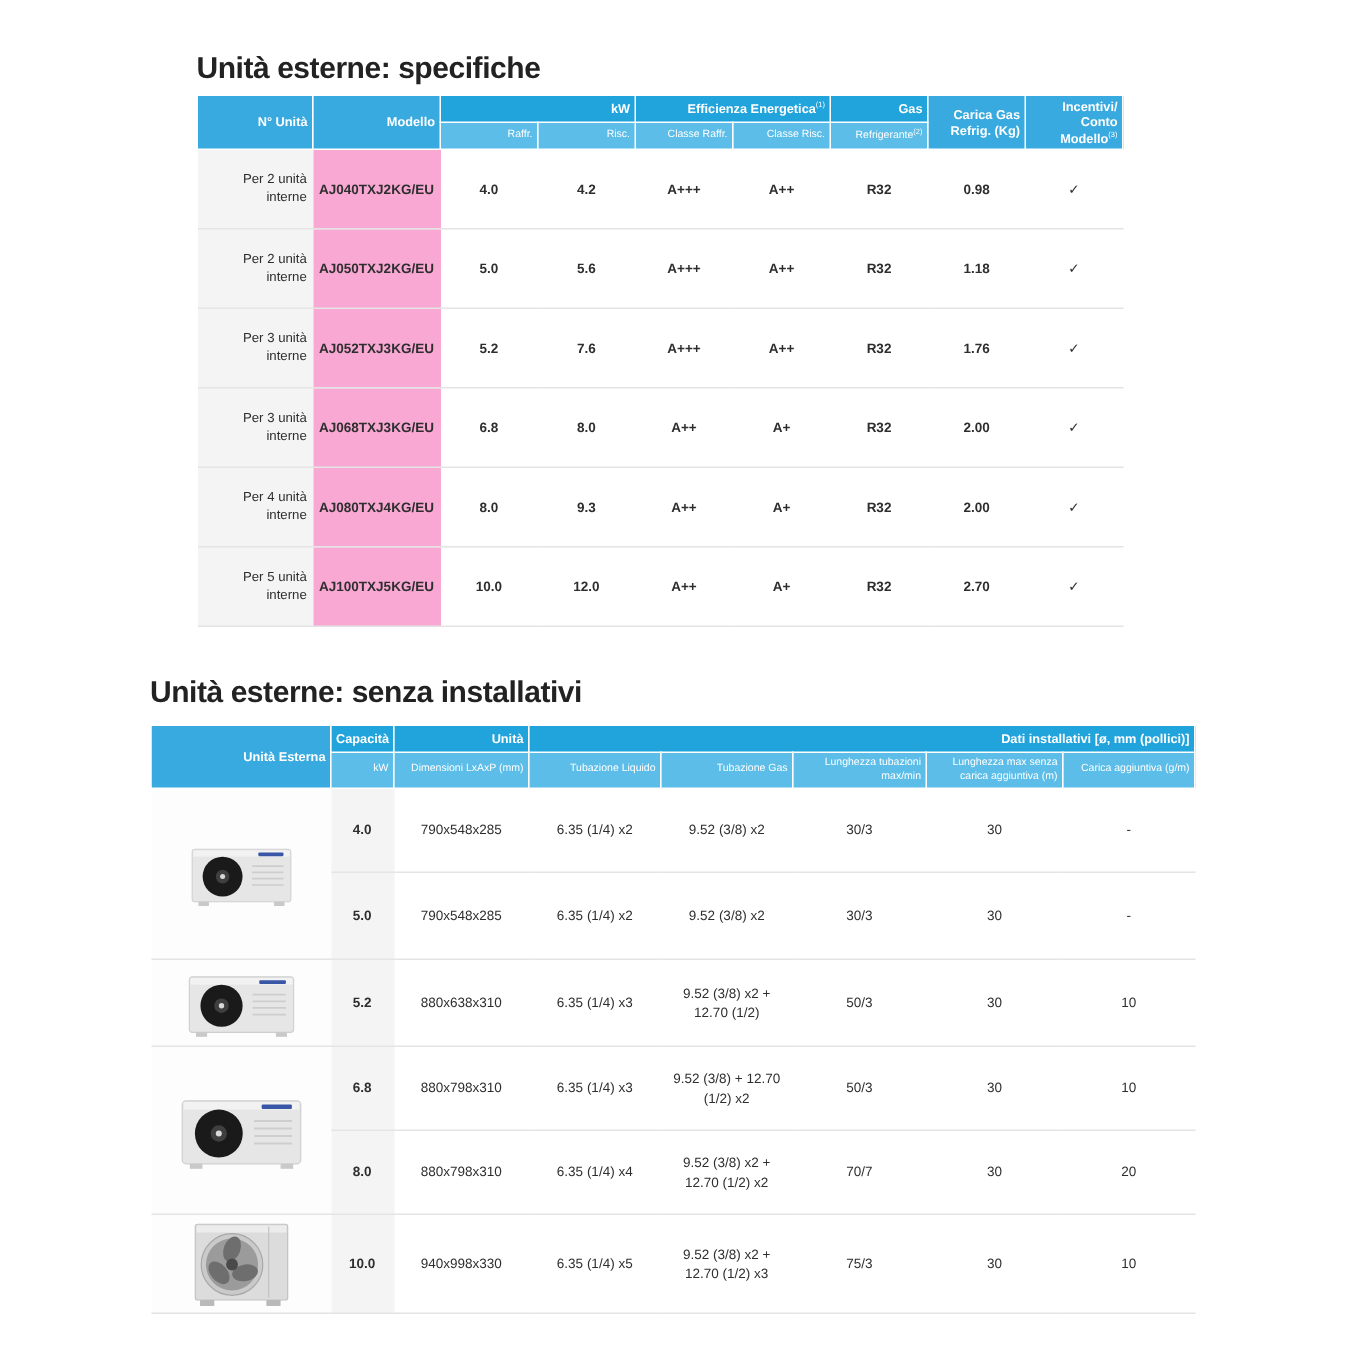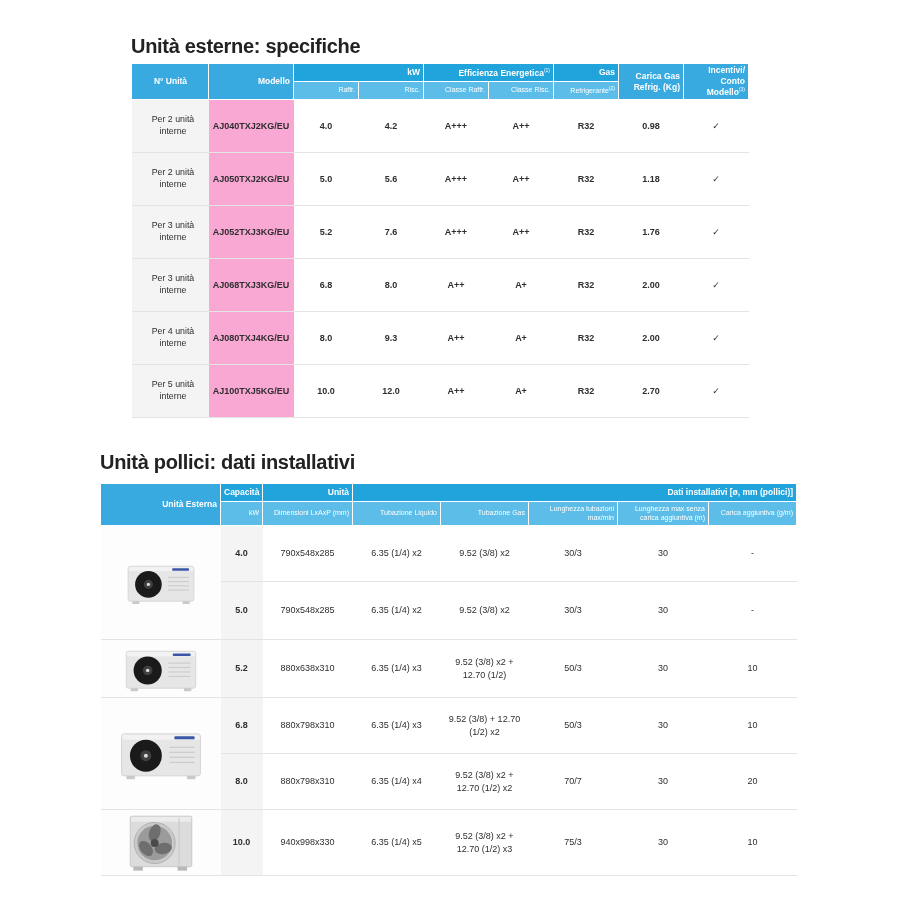--- a/index.html
+++ b/index.html
@@ -31,41 +31,41 @@
     color: #ffffff;
     text-align: right;
     vertical-align: middle;
     border: 1px solid #ffffff;
     padding: 1px 3px;
     line-height: 1.25;
   }
   .hd { background: #21a3dc; font-size: 8.5px; font-weight: 700; }   
   .hl { background: #5bbde8; font-size: 7px;   font-weight: 400; }   
   .hm { background: #38aadf; font-size: 8.5px; font-weight: 700; }   
-  th.left { text-align: center; padding-left: 4px; }
+  th.left { text-align: right; padding-left: 4px; }
   th sup { font-size: 5px; vertical-align: super; font-weight: 400; }
   .tr-h18 { height: 18px; }
   .tr-h24 { height: 24px; }
 
   td {
     font-size: 9px;
     text-align: center;
     vertical-align: middle;
     border-bottom: 1px solid #e4e4e4;
     padding: 2px 4px;
     color: #2e2e2e;
     line-height: 1.35;
   }
   .rh53 td { height: 53px; }
   .rh56 td { height: 56px; }
   .rh58 td { height: 58px; }
   .rh66 td { height: 66px; }
 
   
-  #table1 td.c-unita  { background: #f4f4f4; text-align: center; padding-left: 10px; font-weight: 400; font-size: 8.8px; }
+  #table1 td.c-unita  { background: #f4f4f4; text-align: right; padding-left: 10px; font-weight: 400; font-size: 8.8px; }
   #table1 td.c-model  { background: #f9a8d4; font-weight: 700; }
   #table1 td.c-val    { font-weight: 700; }
 
   
   #table2 td.c-cap    { background: #f4f4f4; font-weight: 700; }
   #table2 td.c-img    { background: #fdfdfd; padding: 0; }
   .unit-wrap { display: flex; align-items: center; justify-content: center; width: 100%; height: 100%; }
 </style>
 </head>
 <body>
@@ -175,21 +175,21 @@
       <td class="c-val">12.0</td>
       <td class="c-val">A++</td>
       <td class="c-val">A+</td>
       <td class="c-val">R32</td>
       <td class="c-val">2.70</td>
       <td class="c-val">✓</td>
     </tr>
   </tbody>
 </table>
 
-<div class="section-title" id="title2">Unità pollici: dati installativi</div>
+<div class="section-title" id="title2">Unità esterne: senza installativi</div>
 
 <table id="table2">
   <colgroup>
     <col style="width:120px">
       <col style="width:42px">
       <col style="width:90px">
       <col style="width:88px">
     <col style="width:88px">
       <col style="width:89px">
       <col style="width:91px">

